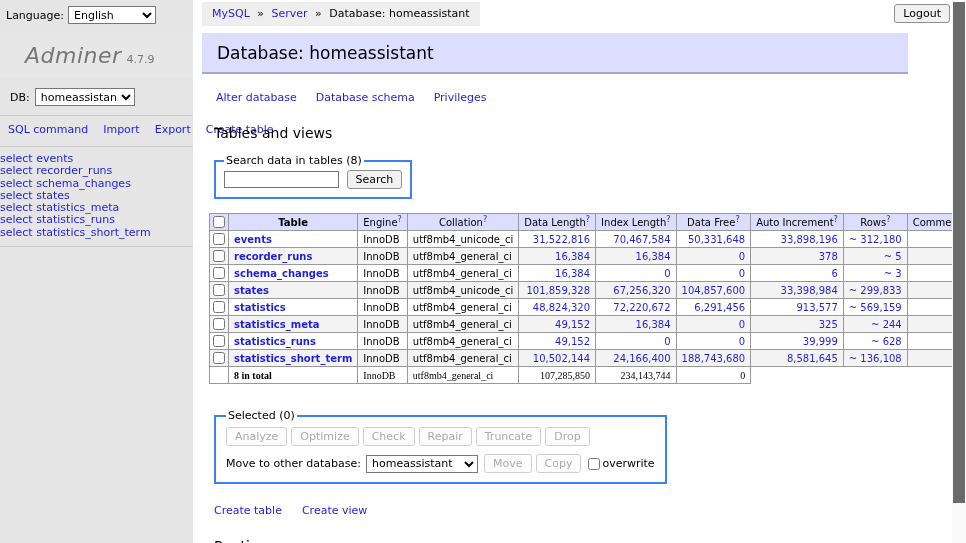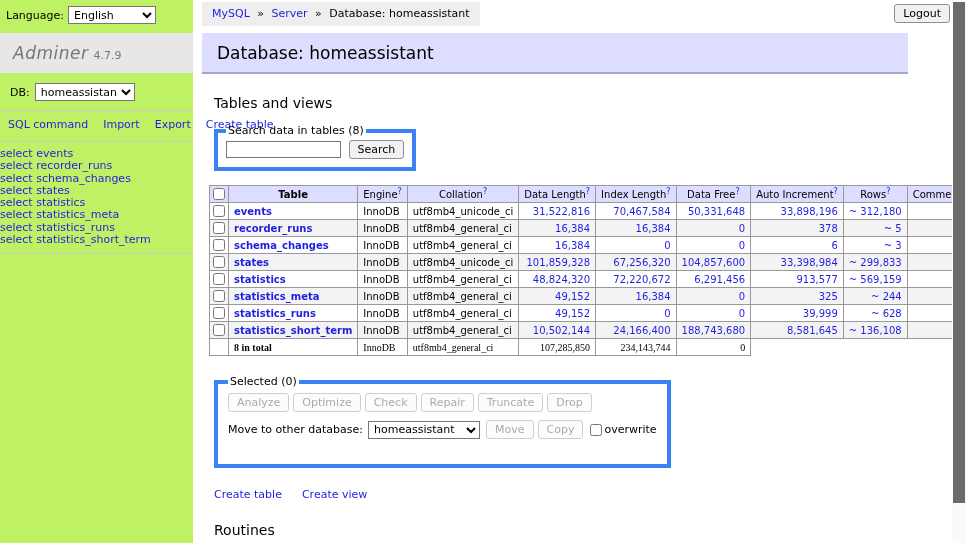--- a/index.html
+++ b/index.html
@@ -9,30 +9,30 @@
     overflow: hidden;
     background: #fff;
     color: #000;
     font-family: "DejaVu Sans", "Liberation Sans", sans-serif;
     font-size: 11px;
   }
   a { color: #1f1fe0; text-decoration: none; cursor: pointer; }
   hr { border: none; border-top: 1px solid #ccc; height: 0; }
 
   
-  #sidebar { position: absolute; left: 0; top: 0; width: 193px; height: 543px; background: #bef264; }
+  #sidebar { position: absolute; left: 0; top: 0; width: 193px; height: 543px; background: #e5e5e5; }
   .lang-row { padding: 6px 0 0 6px; white-space: nowrap; }
   .lang-row label { margin-right: 4px; }
   select {
     font-family: inherit; font-size: 11px;
     border: 1px solid #767676; background: #fff; height: 18px; padding: 0 1px;
   }
   #language-select { width: 88px; }
   #h1-bar { margin-top: 9px; background: #e7e7e7; padding: 10px 0 10px 13px; color: #777; }
-  #h1-bar .logo { font-style: italic; font-size: 17px; letter-spacing: 0.5px; }
+  #h1-bar .logo { font-style: italic; font-size: 22px; letter-spacing: 0.5px; margin-left: 12px; }
   #h1-bar .ver { font-size: 11px; margin-left: 5px; }
   .db-row { padding: 10px 0 9px 10px; white-space: nowrap; }
   .db-row label { margin-right: 5px; text-align: center; }
   #db-select { width: 100px; }
   #sidebar hr { margin: 0; }
   .side-actions { padding: 7px 8px 9px 8px; line-height: 14px; width: 180px; }
   .side-actions a { margin-right: 15px; white-space: nowrap; }
   .table-links { padding: 6px 0 7px 0; }
   .table-links a { display: block; line-height: 12.3px; white-space: nowrap; }
 
@@ -52,21 +52,21 @@
   button:disabled { color: #ababab; border-color: #cfcfcf; background: #fcfcfc; cursor: default; }
   h2#page-title {
     margin-top: 7px; background: #ddf; border-bottom: 2px solid #a7a7c4;
     padding: 10px 15px 9px 15px; font-size: 17px; font-weight: normal;
   }
   .link-row { margin: 17px 0 0 14px; }
   .link-row a { margin-right: 19px; }
   h3 { font-size: 14px; font-weight: normal; margin: 21px 0 0 12px; }
 
   fieldset {
-    border: 4px solid #3b82f6; width: -moz-fit-content; width: fit-content;
+    border: 2px solid #3b82f6; width: -moz-fit-content; width: fit-content;
     margin: 13px 0 0 12px; padding: 3px 8px 8px 8px;
   }
   legend { padding: 0 2px; }
   #search-input { width: 115px; height: 17px; border: 1px solid #767676; font-family: inherit; font-size: 11px; padding: 0 3px; }
   #search-btn { margin-left: 4px; }
 
   
   table { border-collapse: collapse; margin: 14px 0 0 7px; font-size: 10px; }
   th, td { border: 1px solid #999; padding: 2px 5px; height: 17px; white-space: nowrap; }
   thead th, thead td { background: #ddf; font-weight: normal; text-align: center; }
@@ -77,21 +77,21 @@
   td.num { text-align: right; color: #1f1fe0; }
   td.num a { color: #1f1fe0; }
   tr.total td { background: #fff; color: #000; font-family: Liberation Serif, serif; }
   tr.total td.lbl { font-weight: bold; }
   tr.total td.num { color: #000; }
   tr.total td.blank { border: none; background: #fff; }
   sup.help { font-size: 8px; vertical-align: super; line-height: 0; }
   input[type="checkbox"] { width: 12px; height: 12px; vertical-align: middle; }
 
   
-  #selected-fieldset { margin-top: 19px; padding: 5px 10px 25px 10px; }
+  #selected-fieldset { margin-top: 25px; padding: 5px 10px 9px 10px; }
   .sel-buttons button { margin-right: 4px; }
   .move-row { margin-top: 8px; white-space: nowrap; }
   .move-row label.mv { margin-right: 5px; }
   #move-select { width: 112px; margin-right: 6px; }
   .move-row button { margin-right: 4px; }
   .ovw { margin-left: 3px; }
   .ovw input { margin-right: 2px; }
 
   .links-inline { margin: 20px 0 8px 12px; }
   .links-inline a { margin-right: 20px; }
@@ -117,34 +117,34 @@
   </div>
 
   <hr>
   <div class="side-actions" id="side-actions"><a>SQL command</a><a>Import</a><a>Export</a><a>Create table</a></div>
   <hr>
   <div class="table-links" id="side-table-links">
       <a>select events</a>
       <a>select recorder_runs</a>
       <a>select schema_changes</a>
       <a>select states</a>
-      <a>select statistics</a>
       <a>select statistics_meta</a>
       <a>select statistics_runs</a>
       <a>select statistics_short_term</a>
     </div>
   <hr>
 </div>
 
 <div id="page">
 
   <div id="breadcrumb"><a>MySQL</a><span class="sep"> » </span><a>Server</a><span class="sep"> » </span><span>Database: homeassistant</span></div>
 
   <h2 id="page-title">Database: homeassistant</h2>
 
+  <div class="link-row" id="toolbar-links"><a>Alter database</a><a>Database schema</a><a>Privileges</a></div>
 
   <h3>Tables and views</h3>
 
   <fieldset>
     <legend>Search data in tables (8)</legend>
     <input id="search-input" type="text" value="" style="">
     <button id="search-btn">Search</button>
   </fieldset>
 
   <table id="tables-table">

